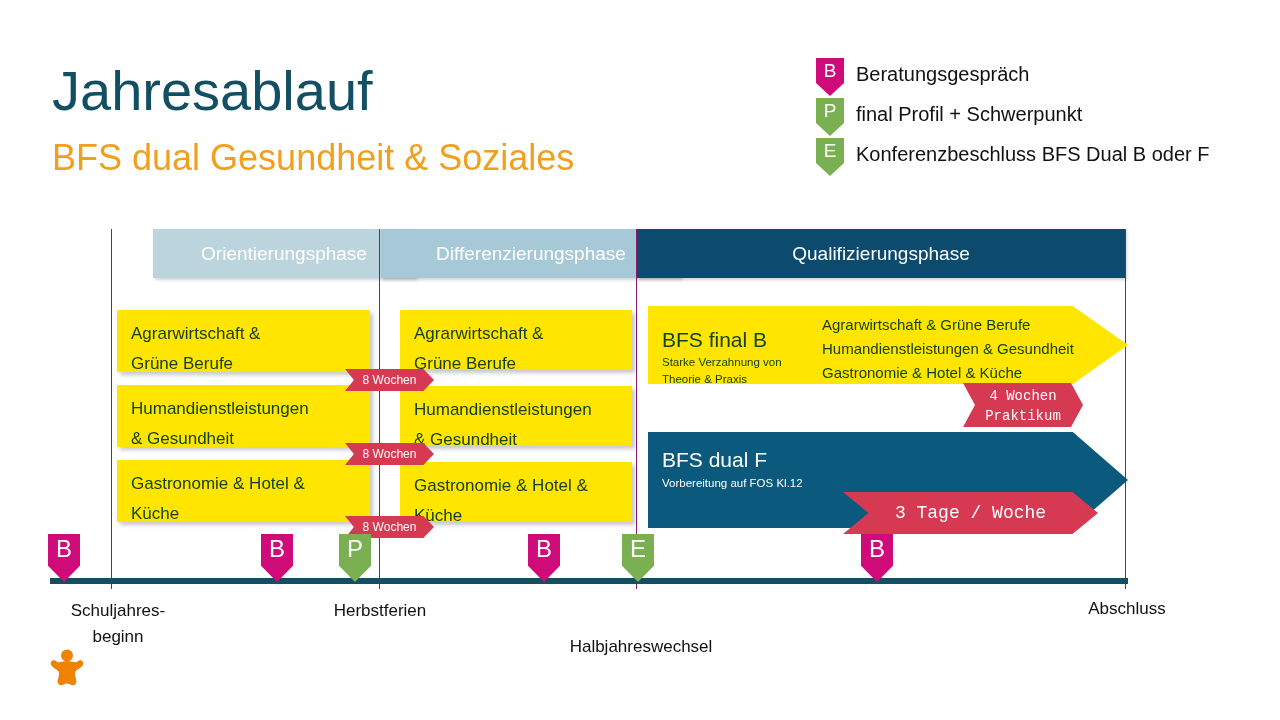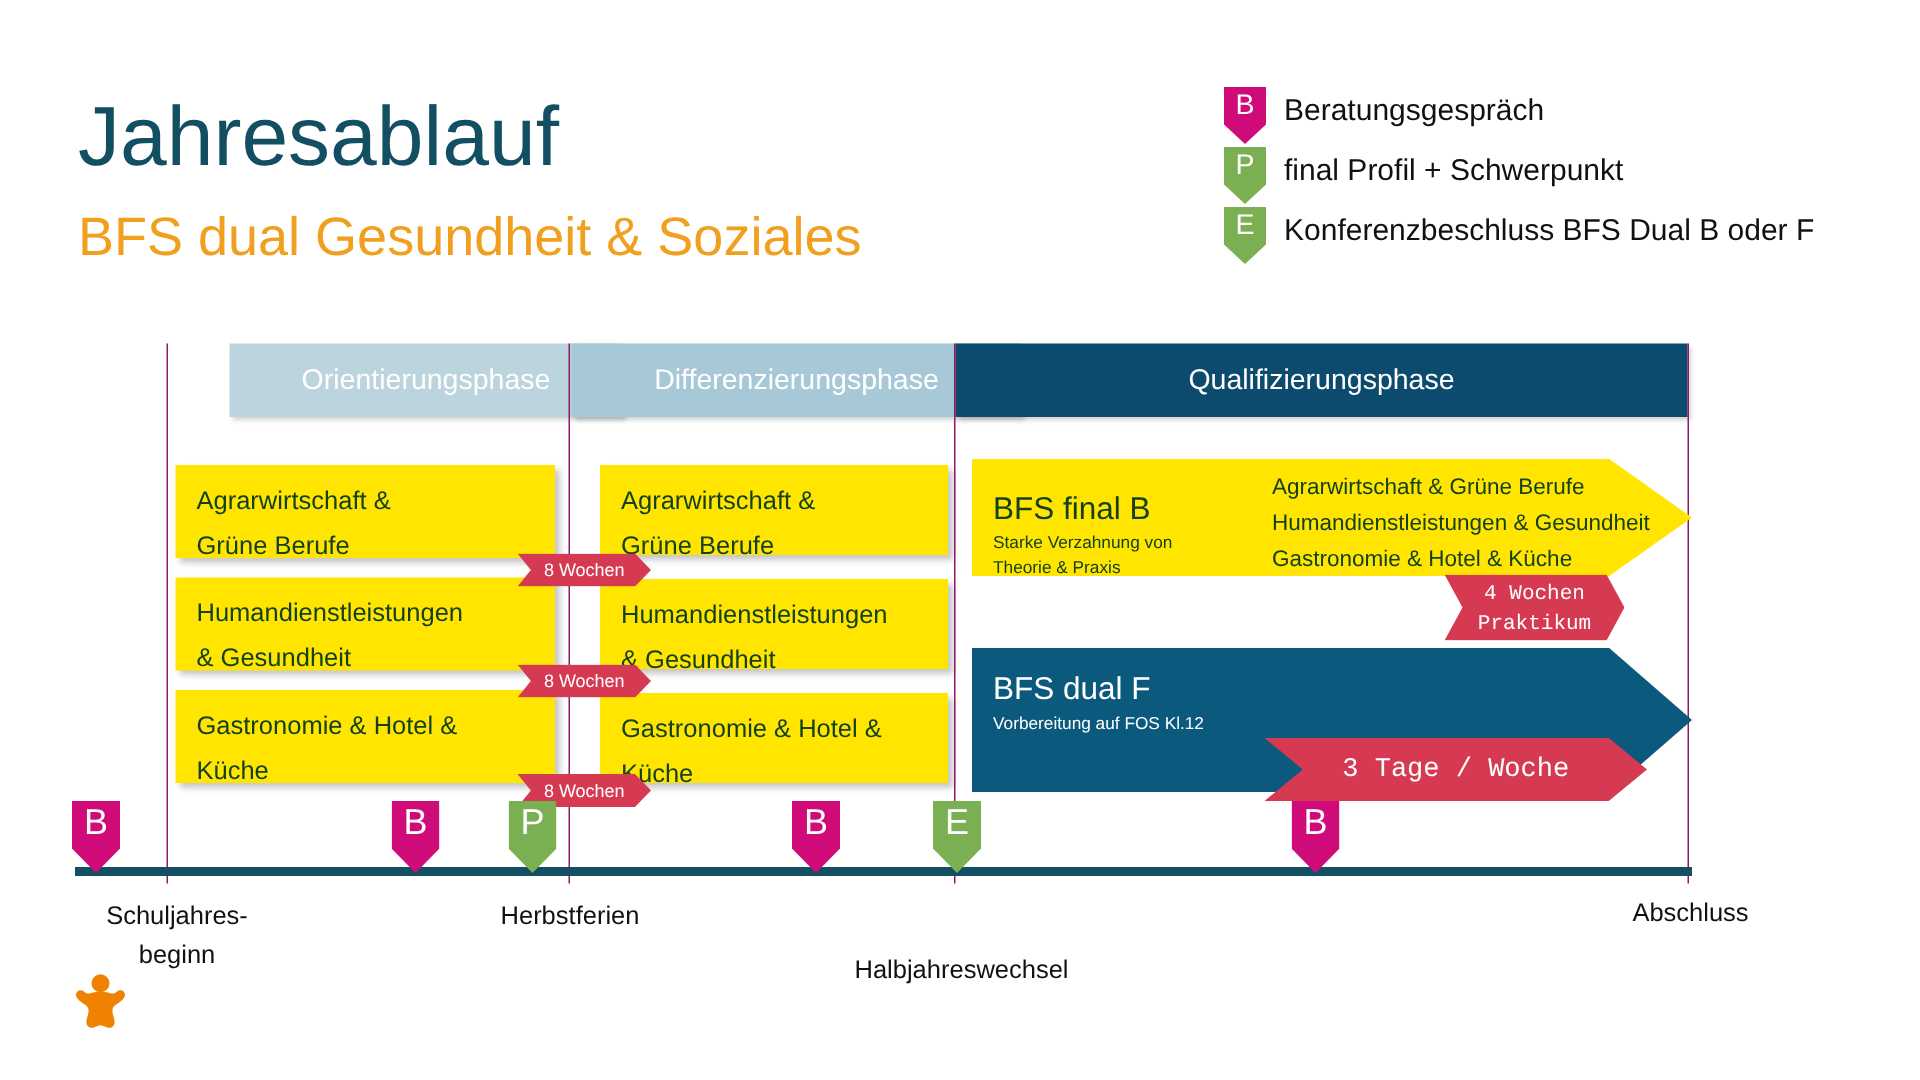--- a/index.html
+++ b/index.html
@@ -187,21 +187,21 @@
   <div class="wochen" style="left:345px;top:369px;width:89px;">8 Wochen</div>
   <div class="wochen" style="left:345px;top:443px;width:89px;">8 Wochen</div>
   <div class="wochen" style="left:345px;top:516px;width:89px;">8 Wochen</div>
 
   <div class="bigarrow" id="arrow-bfs-b"></div>
   <div class="arrow-title dark-txt" style="left:662px;top:328px;">BFS final B</div>
   <div class="arrow-sub dark-txt" style="left:662px;top:354px;">
     <div>Starke  Verzahnung  von</div>
     <div>Theorie &amp; Praxis</div>
   </div>
-  <div class="arrow-list dark-txt" style="left:848px;top:313px;">
+  <div class="arrow-list dark-txt" style="left:822px;top:313px;">
     <div>Agrarwirtschaft  &amp;  Grüne  Berufe</div>
     <div>Humandienstleistungen  &amp;  Gesundheit</div>
     <div>Gastronomie  &amp;  Hotel  &amp;  Küche</div>
   </div>
   <div class="prak" id="prak-4w">
     <div>4 Wochen</div>
     <div>Praktikum</div>
   </div>
 
   <div class="bigarrow" id="arrow-bfs-f"></div>

